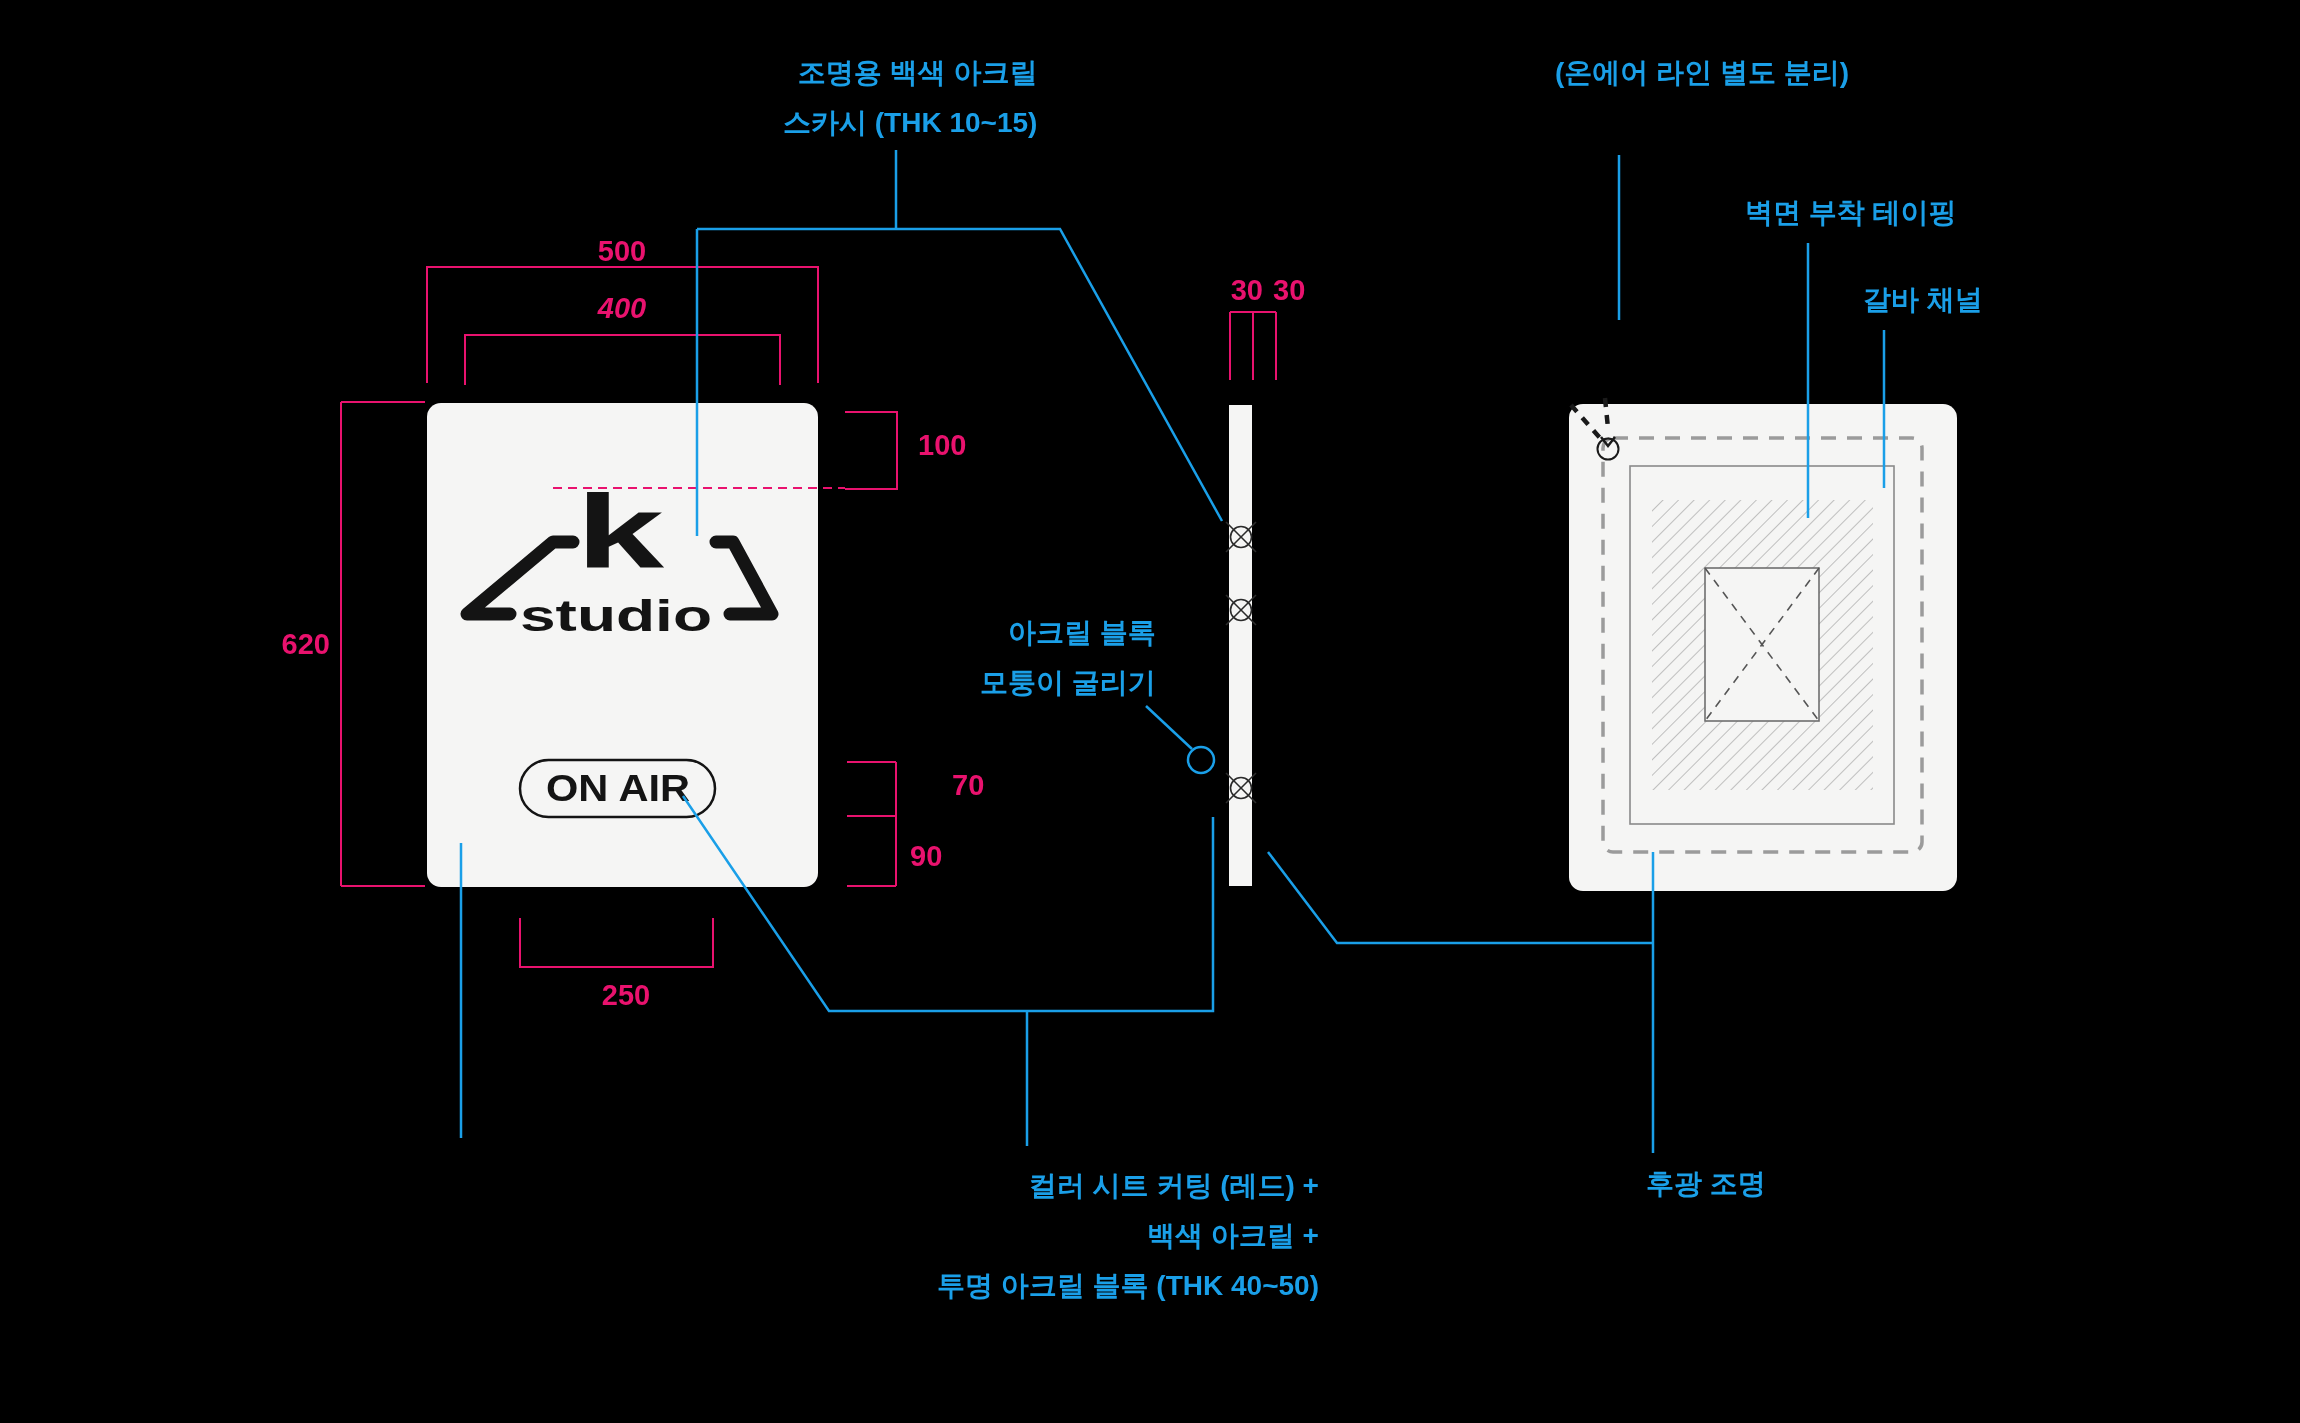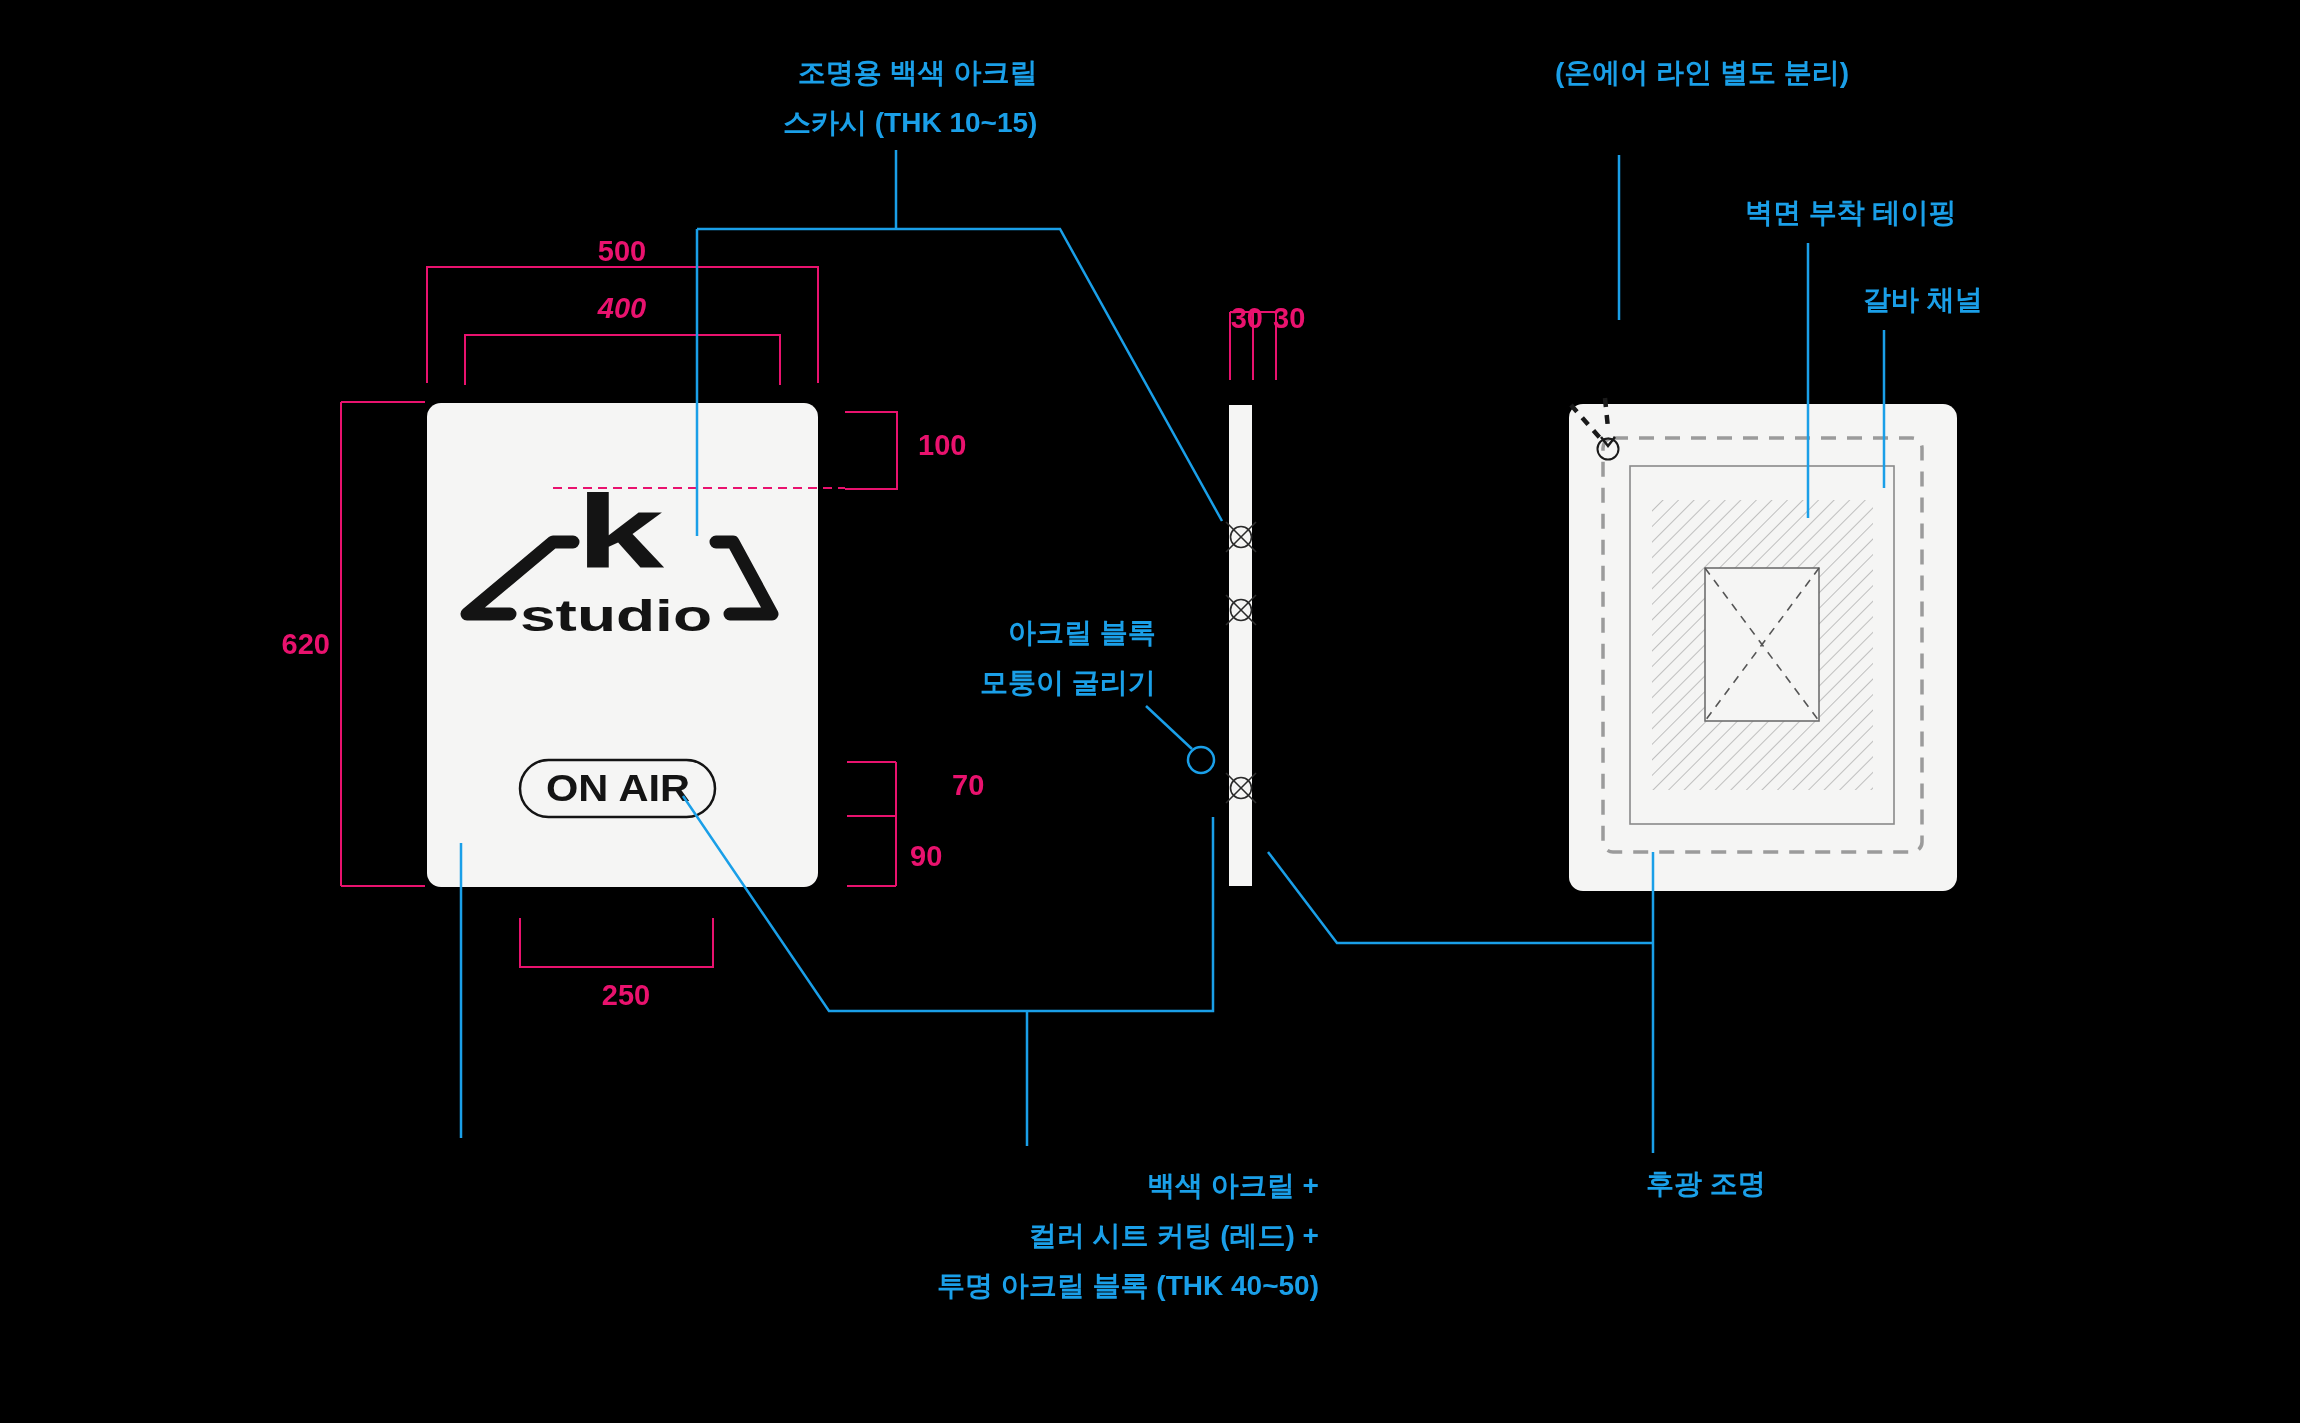--- a/index.html
+++ b/index.html
@@ -110,30 +110,30 @@
 
 <div class="lbl lbl-blue" style="left:980px;top:608px;">
   <div>아크릴 블록</div>
   <div>모퉁이 굴리기</div>
 </div>
 
 <div class="lbl lbl-blue" style="left:1646px;top:1159px;">후광 조명</div>
 
 
 <div class="lbl lbl-blue" style="left:937px;top:1161px;">
+  <div>컬러 시트 커팅 (레드) +</div>
   <div>백색 아크릴 +</div>
-  <div>컬러 시트 커팅 (레드) +</div>
   <div>투명 아크릴 블록 (THK 40~50)</div>
 </div>
 
 <div class="lbl lbl-pink ctr" style="left:572px;top:233px;width:100px;">500</div>
 <div class="lbl lbl-pink ctr" style="left:572px;top:290px;width:100px;font-style:italic;">400</div>
 <div class="lbl lbl-pink rgt" style="left:230px;top:626px;width:100px;">620</div>
 <div class="lbl lbl-pink" style="left:918px;top:427px;">100</div>
 <div class="lbl lbl-pink" style="left:952px;top:767px;">70</div>
 <div class="lbl lbl-pink" style="left:910px;top:838px;">90</div>
 <div class="lbl lbl-pink ctr" style="left:566px;top:977px;width:120px;">250</div>
-<div class="lbl lbl-pink dim-pair" style="left:1218px;top:272px;width:100px;margin-top:28px;">
+<div class="lbl lbl-pink dim-pair" style="left:1218px;top:272px;width:100px;">
   <span>30</span>
   <span>30</span>
 </div>
 
 </div>
 
 </body></html>

